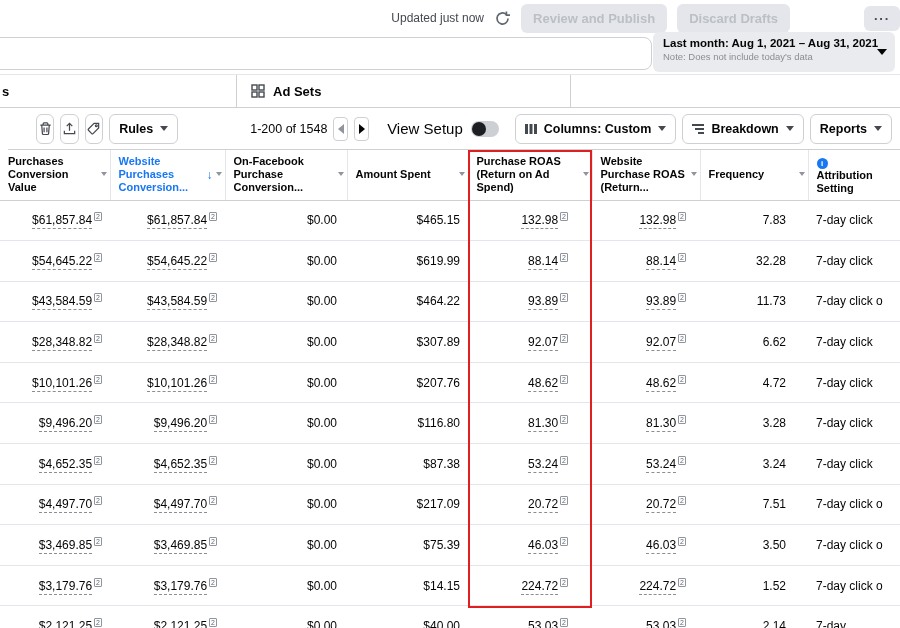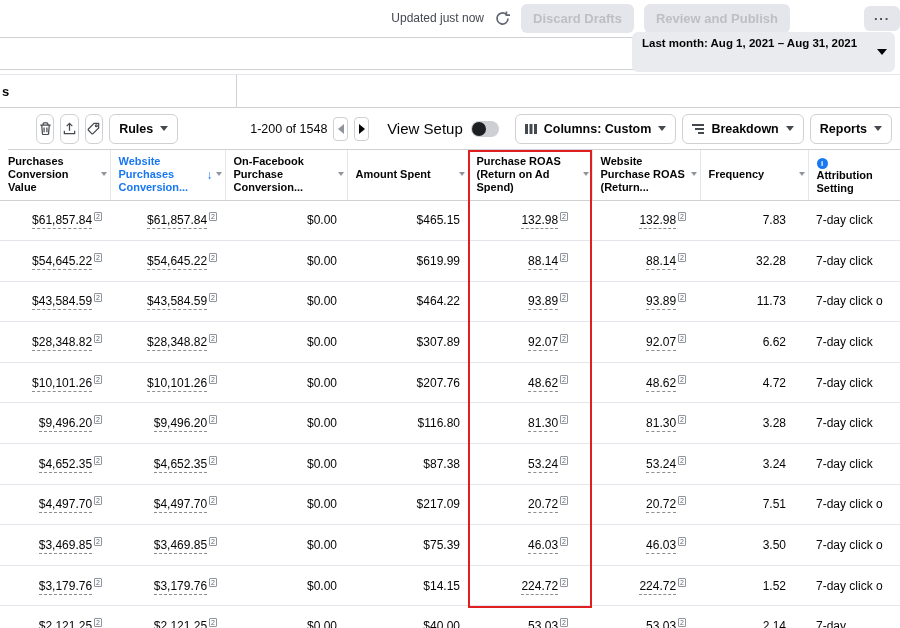--- a/index.html
+++ b/index.html
@@ -10,21 +10,21 @@
   
   .topbar { height:36px; display:flex; align-items:center; justify-content:flex-end; gap:10px; padding-right:0; }
   .updated { font-size:12px; color:#444950; }
   .iconbtn-plain { border:none; background:transparent; display:flex; align-items:center; cursor:pointer; }
   .btn-disabled { background:#e4e6eb; color:#bcc0c4; font-weight:bold; font-size:13px; border:none; border-radius:6px; padding:7px 12px; }
   .btn-more { background:#e4e6eb; color:#444950; border:none; border-radius:6px; padding:5px 10px; font-weight:bold; font-size:13px; margin-left:64px; letter-spacing:1px; }
 
   
   .filterrow { position:relative; height:38px; }
   .searchbar { position:absolute; left:-12px; top:1px; width:664px; height:33px; border:1px solid #ced0d4; border-radius:0 8px 8px 0; background:#fff; }
-  .datebox { position:absolute; right:5px; top:-4px; width:263px; height:40px; background:#e9ebee; border-radius:6px; padding:5px 22px 4px 10px; }
+  .datebox { position:absolute; right:5px; top:-4px; width:242px; height:40px; background:#e9ebee; border-radius:6px; padding:5px 22px 4px 10px; }
   .datelabel { font-size:11.5px; font-weight:bold; color:#050505; white-space:nowrap; display:block; }
   .datenote { font-size:9.5px; color:#8a8d91; white-space:nowrap; display:block; margin-top:2px; }
   .datecaret { position:absolute; right:8px; top:17px; width:0; height:0; border-left:5px solid transparent; border-right:5px solid transparent; border-top:6px solid #050505; }
 
   
   .tabs { height:34px; display:flex; border-bottom:1px solid #ced0d4; border-top:1px solid #e4e6eb; }
   .tab { display:flex; align-items:center; gap:8px; font-weight:bold; font-size:13px; background:#fff; border-right:1px solid #ced0d4; padding:0 14px; }
   .tab-campaigns { width:237px; padding-left:2px; }
   .tab-adsets { width:334px; }
   .tab-ads { flex:1; border-right:none; }
@@ -67,36 +67,46 @@
 <div class="app">
 
   <div class="topbar">
     <span class="updated">Updated just now</span>
     <button class="iconbtn-plain">
       <svg width="17" height="17" viewBox="0 0 20 20">
           <path d="M16.5 10a6.5 6.5 0 1 1-2.2-4.9" fill="none" stroke="#606770" stroke-width="2"></path>
           <path d="M14.6 1.8v4.2h4.2" fill="none" stroke="#606770" stroke-width="2"></path>
         </svg>
     </button>
+    <button class="btn-disabled">Review and Publish</button>
     <button class="btn-disabled">Discard Drafts</button>
-    <button class="btn-disabled">Review and Publish</button>
     <button class="btn-more">···</button>
   </div>
 
   <div class="filterrow">
     <div class="searchbar"></div>
     <div class="datebox">
       <span class="datelabel">Last month: Aug 1, 2021 – Aug 31, 2021</span>
+      <span class="datenote">Note: Does not include today's data</span>
       <span class="datecaret"></span>
     </div>
   </div>
 
   <div class="tabs">
     <div class="tab tab-campaigns">
       <span>s</span>
+    </div>
+    <div class="tab tab-adsets">
+      <svg width="14" height="14" viewBox="0 0 14 14" fill="none" stroke="#444950" stroke-width="1.4">
+          <rect x="1" y="1" width="5" height="5"></rect>
+          <rect x="8" y="1" width="5" height="5"></rect>
+          <rect x="1" y="8" width="5" height="5"></rect>
+          <rect x="8" y="8" width="5" height="5"></rect>
+        </svg>
+      <span>Ad Sets</span>
     </div>
   </div>
 
   <div class="toolbar">
     <button class="iconbtn">
       <svg width="15" height="15" viewBox="0 0 16 16" fill="none" stroke="#444950" stroke-width="1.3">
           <path d="M2.5 4.5h11M5.5 4.5V3a1 1 0 0 1 1-1h3a1 1 0 0 1 1 1v1.5M4 4.5l.7 9a1 1 0 0 0 1 .9h4.6a1 1 0 0 0 1-.9l.7-9"></path>
           <path d="M6.5 7v5M9.5 7v5"></path>
         </svg>
     </button>

